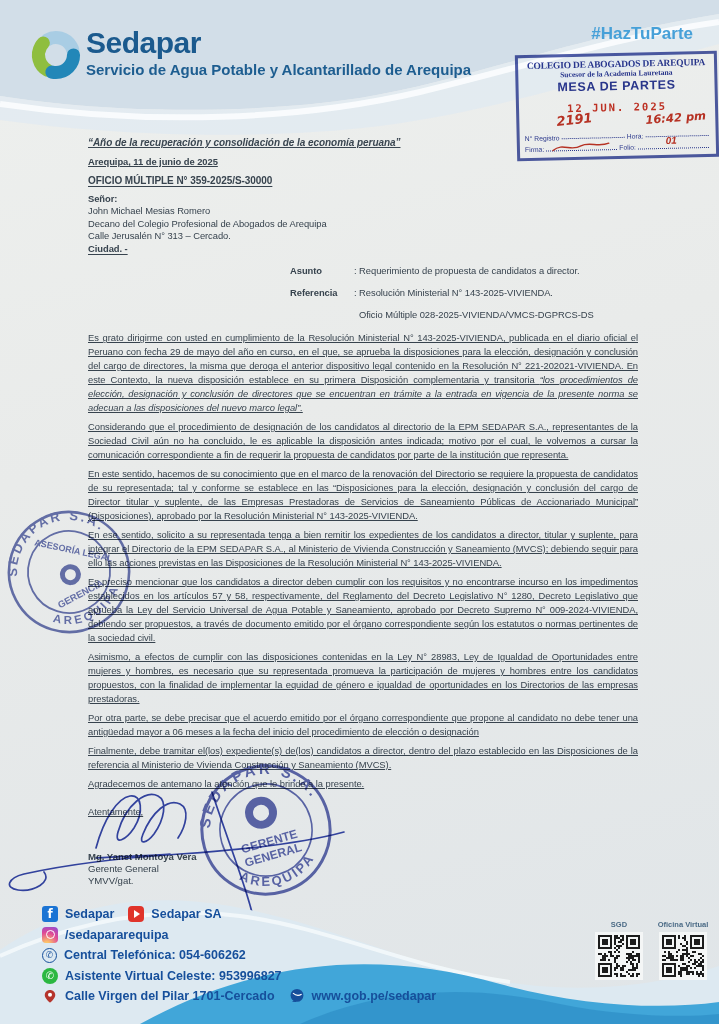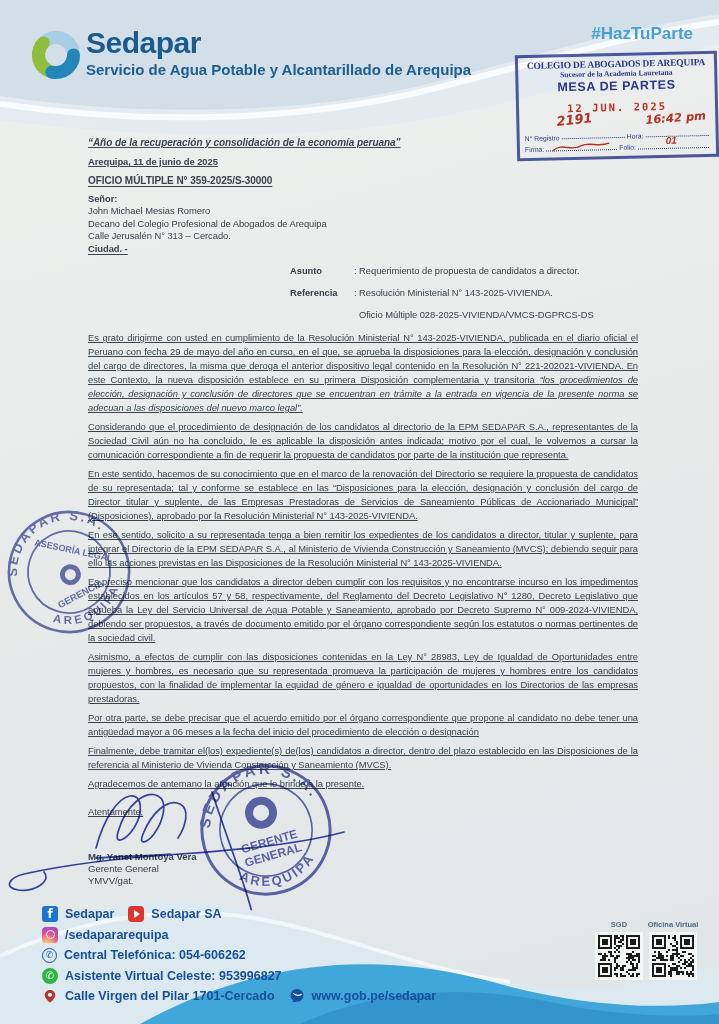--- a/index.html
+++ b/index.html
@@ -59,21 +59,21 @@
   .icon-fb{background:#1b74d4;border-radius:3px;}
   .icon-fb::after{content:"f";color:#fff;font-weight:700;font-size:12px;}
   .icon-yt{background:#e0342b;border-radius:4px;}
   .icon-yt::after{content:"";width:0;height:0;border-left:6px solid #fff;border-top:4px solid transparent;border-bottom:4px solid transparent;margin-left:1px;}
   .icon-ig{background:radial-gradient(circle at 30% 110%,#fdc468 12%,#df4996 58%,#8a4bd8 100%);border-radius:4px;}
   .icon-ig::after{content:"";width:7px;height:7px;border:1.6px solid #fff;border-radius:50%;}
   .icon-phone{border:1.7px solid #164f9b;border-radius:50%;width:13px;height:13px;color:#164f9b;}
   .icon-phone::after{content:"✆";font-size:9px;font-weight:700;}
   .icon-wa{background:#2bb741;border-radius:50%;color:#fff;}
   .icon-wa::after{content:"✆";font-size:10px;font-weight:700;}
-  .qr-wrap{position:absolute;left:592px;top:920px;z-index:5;display:flex;}
+  .qr-wrap{position:absolute;left:592px;top:920px;z-index:5;display:flex;gap:10px;}
   .qr-col{width:54px;text-align:center;}
   .qr-lbl{font-size:7.5px;font-weight:700;color:#4a6a85;margin-bottom:3px;white-space:nowrap;}
   .qr-box{background:#f4f6f6;padding:3px;width:48px;height:48px;box-sizing:border-box;margin:0 auto;}
 </style>
 </head>
 <body>
 
 <div class="page">
 
   <svg class="hdr-waves" width="719" height="190" viewBox="0 0 719 190">

